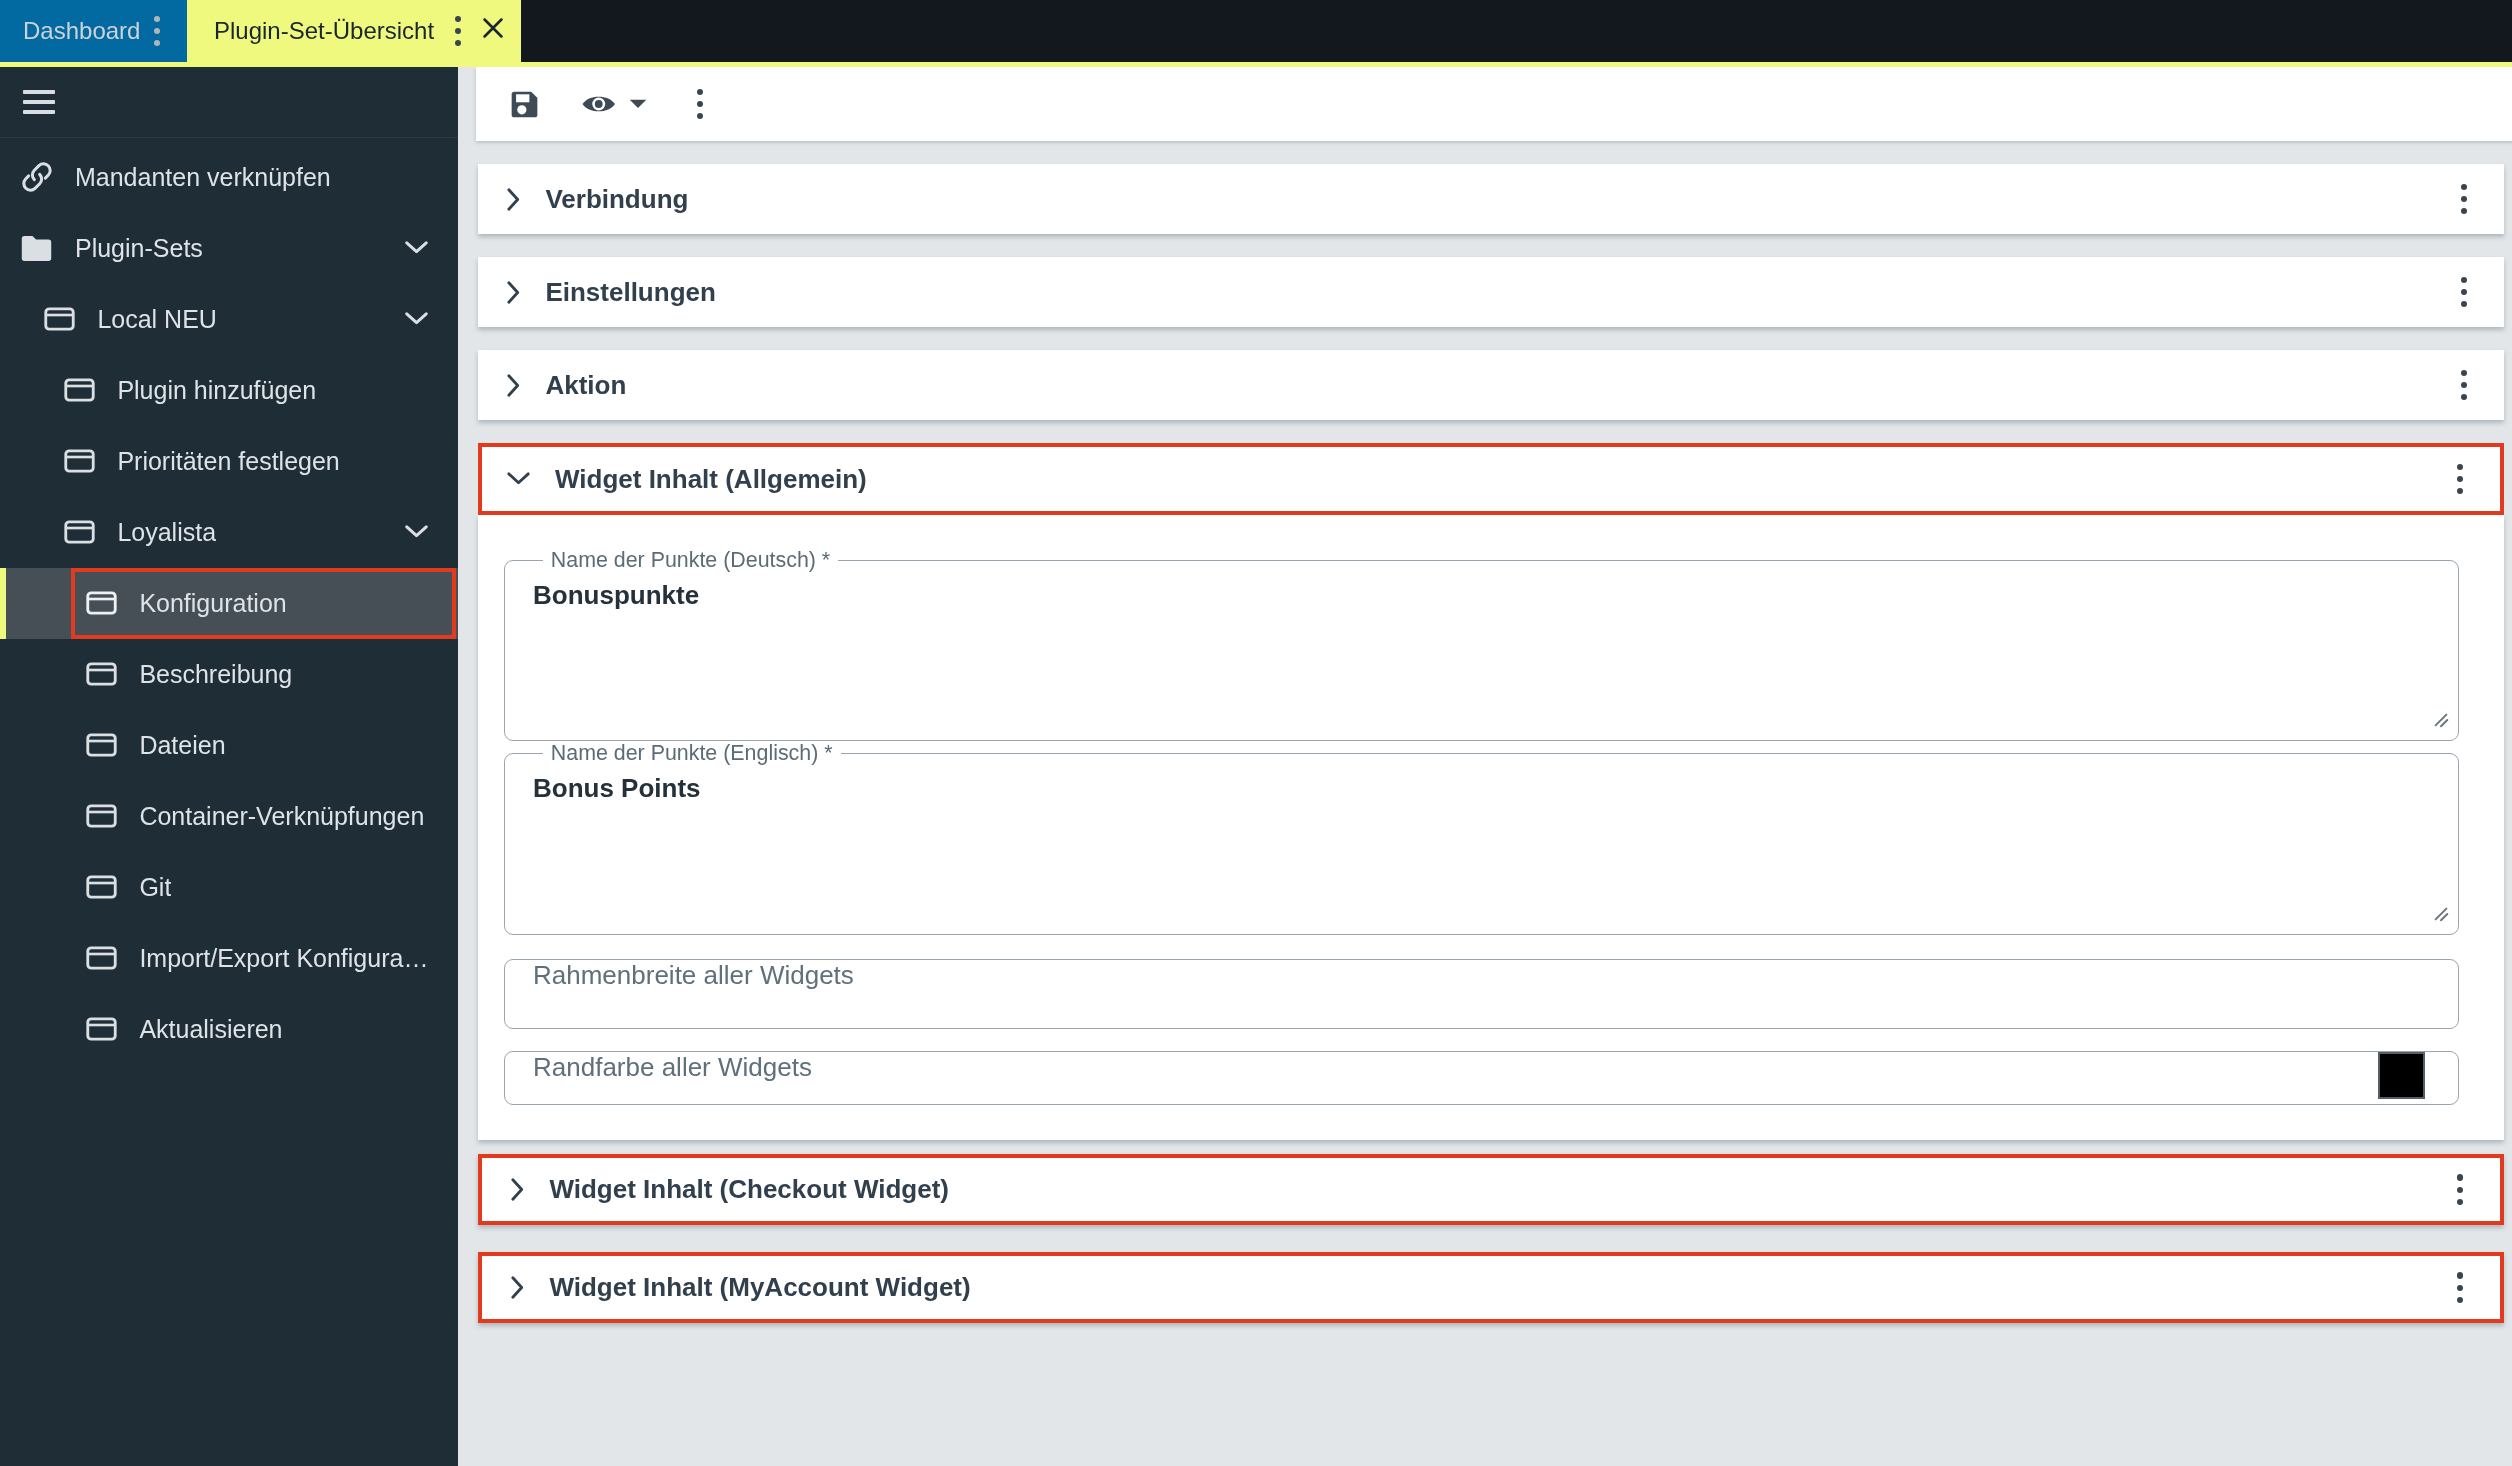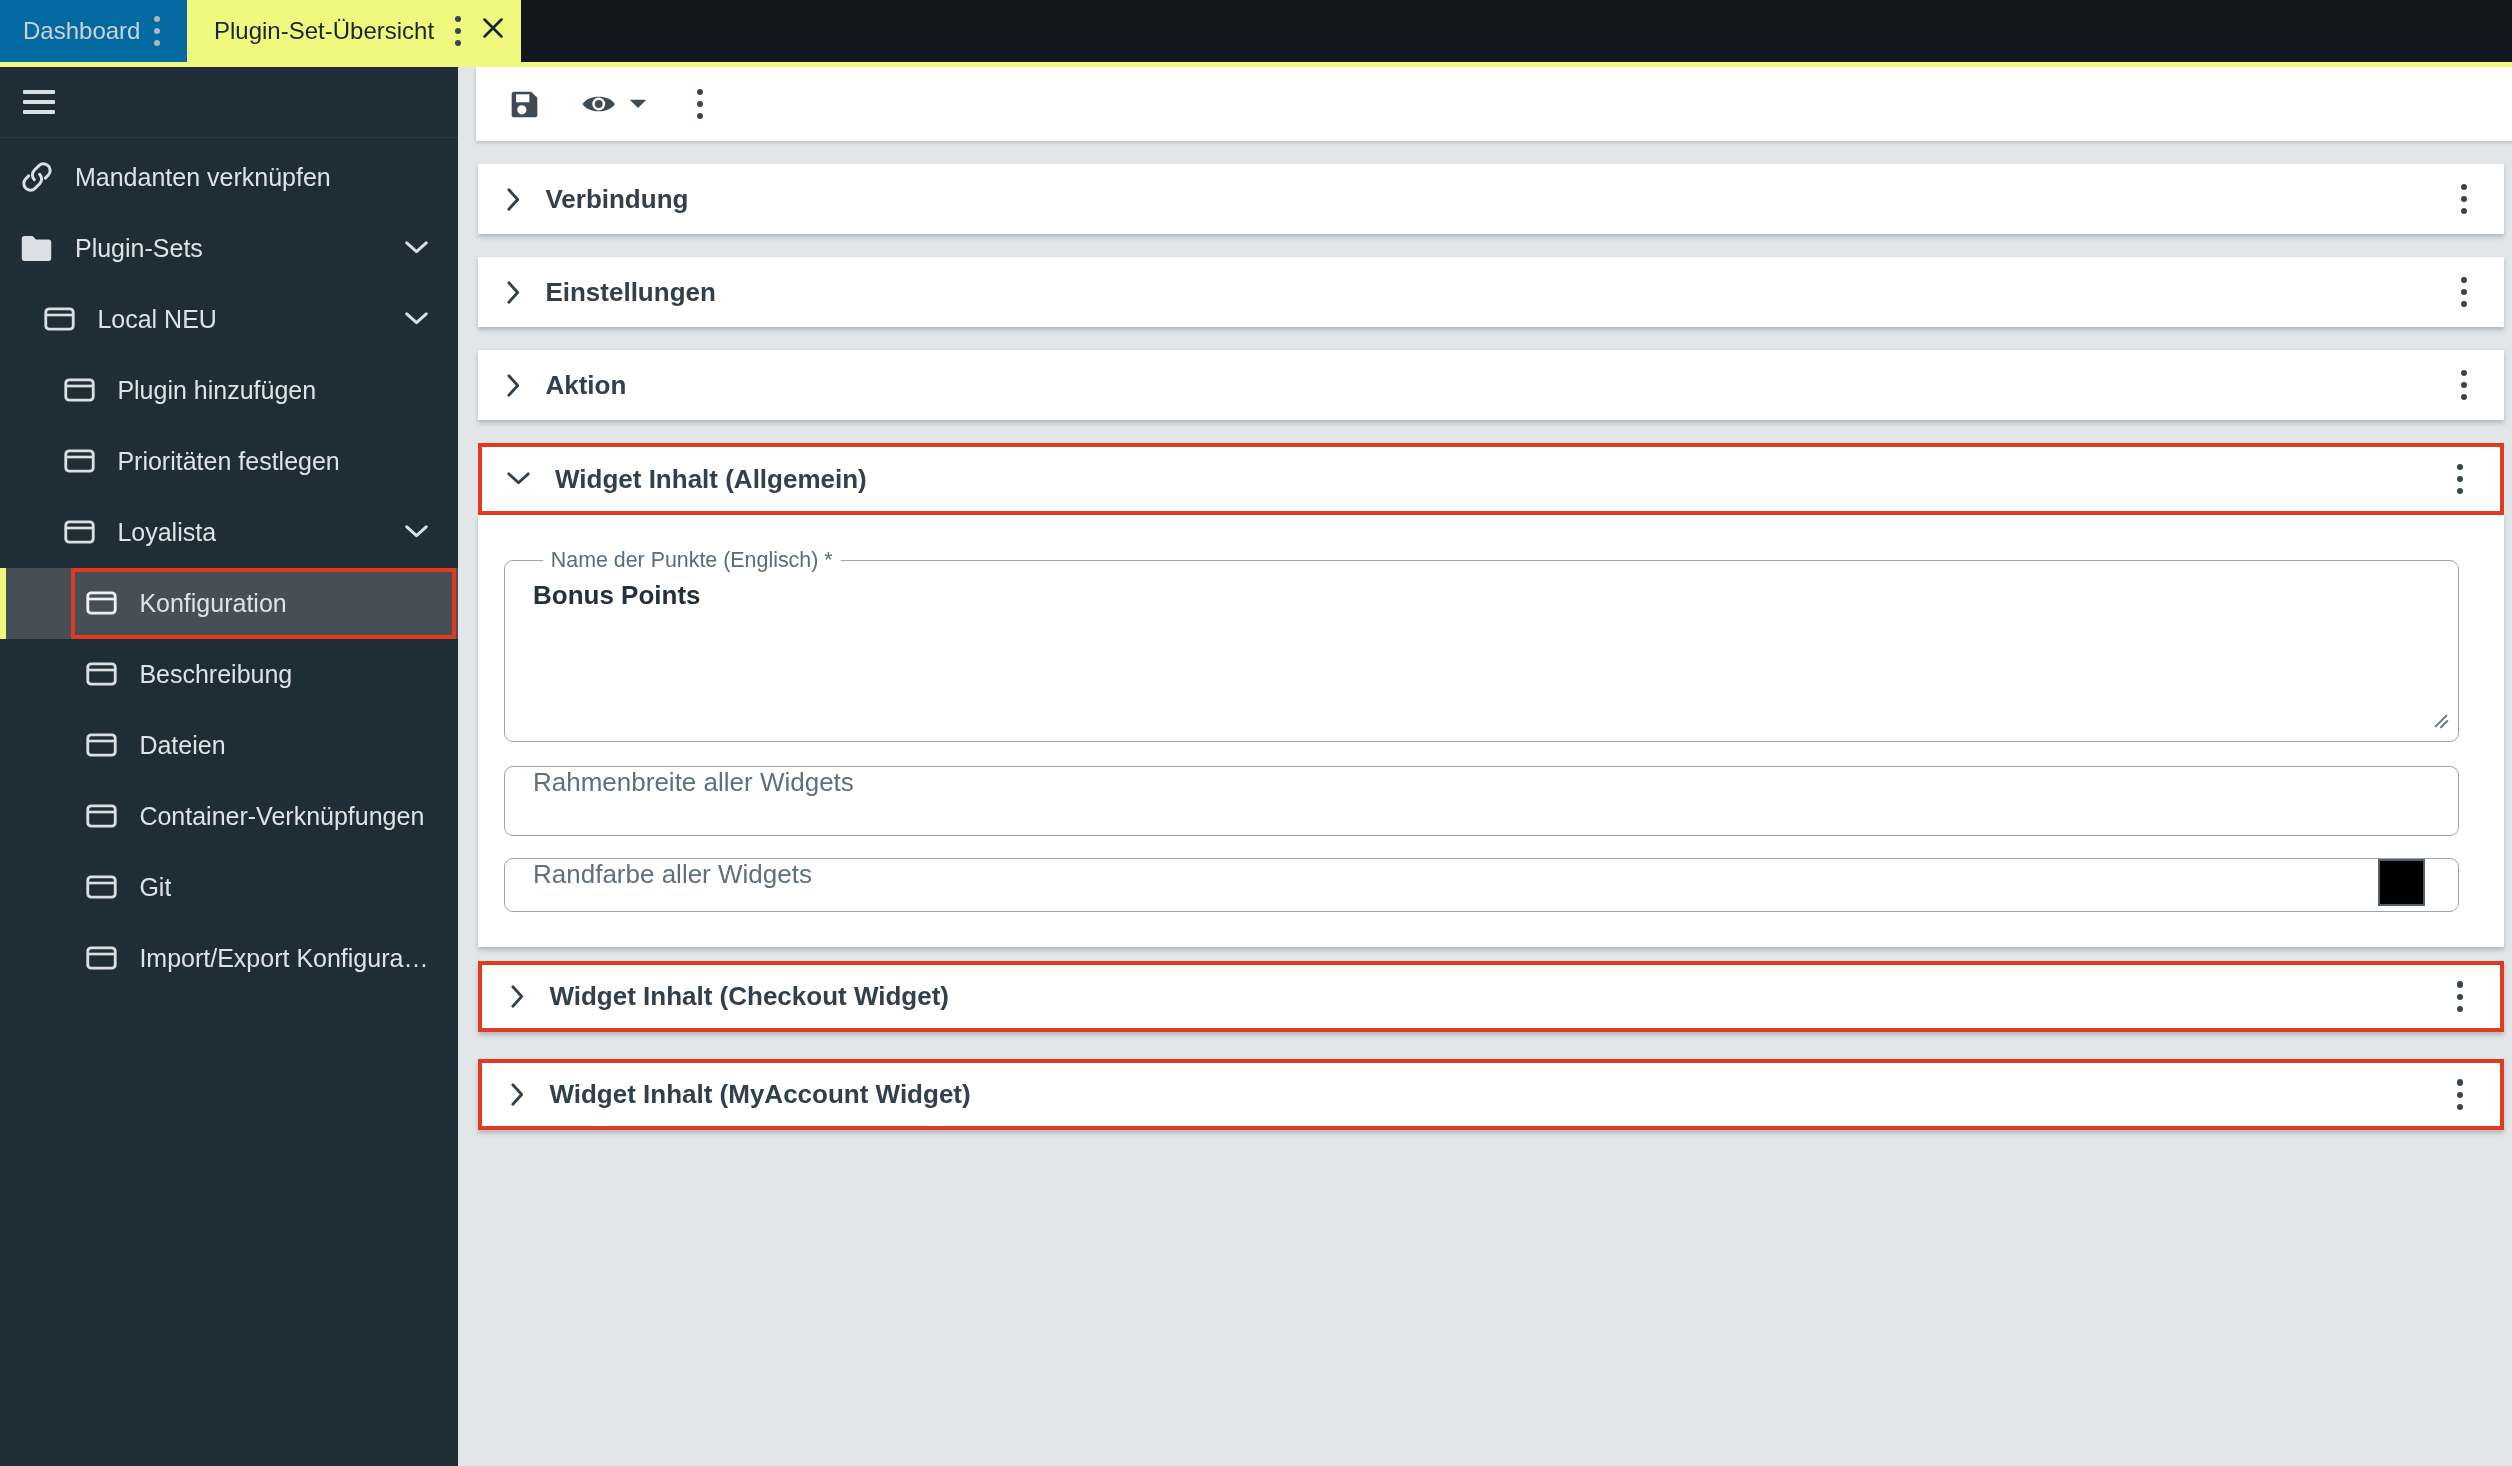--- a/index.html
+++ b/index.html
@@ -240,20 +240,29 @@
     <div class="srow lvl3">
       <span class="sicon">
         <svg width="31" height="24" viewBox="0 0 35 27" fill="none">
             <rect x="2" y="2" width="31" height="23" rx="4" stroke="#d9dfe2" stroke-width="3.2"></rect>
             <line x1="3" y1="9" x2="32" y2="9" stroke="#d9dfe2" stroke-width="3"></line>
           </svg>
       </span>
       <span class="slabel">Import/Export Konfiguration…</span>
     </div>
 
+    <div class="srow lvl3">
+      <span class="sicon">
+        <svg width="31" height="24" viewBox="0 0 35 27" fill="none">
+            <rect x="2" y="2" width="31" height="23" rx="4" stroke="#d9dfe2" stroke-width="3.2"></rect>
+            <line x1="3" y1="9" x2="32" y2="9" stroke="#d9dfe2" stroke-width="3"></line>
+          </svg>
+      </span>
+      <span class="slabel">Aktualisieren</span>
+    </div>
 
   </div>
 </div>
 
 <div class="main">
 
   <div class="toolbar">
     <span class="tbtn tb-save">
       <svg width="31" height="31" viewBox="0 0 35 35">
         <path d="M3 6 a3 3 0 0 1 3-3 h19 l7 7 v19 a3 3 0 0 1 -3 3 h-23 a3 3 0 0 1 -3-3 z" fill="#3e4a54"></path>
@@ -331,20 +340,29 @@
         </span>
         <span class="acc-title">Widget Inhalt (Allgemein)</span>
         <span class="kebab">
             <i></i>
             <i></i>
             <i></i>
           </span>
       </div>
       <div class="body">
 
+        <fieldset class="field ta1">
+          <legend>Name der Punkte (Deutsch) *</legend>
+          <div class="field-value">Bonuspunkte</div>
+          <span class="resize-grip">
+            <svg width="18" height="18" viewBox="0 0 20 20">
+                <path d="M4 16 L16 4 M10 17 L17 10" stroke="#6b7780" stroke-width="2.2" stroke-linecap="round"></path>
+              </svg>
+          </span>
+        </fieldset>
 
         <fieldset class="field ta2">
           <legend>Name der Punkte (Englisch) *</legend>
           <div class="field-value">Bonus Points</div>
           <span class="resize-grip">
             <svg width="18" height="18" viewBox="0 0 20 20">
                 <path d="M4 16 L16 4 M10 17 L17 10" stroke="#6b7780" stroke-width="2.2" stroke-linecap="round"></path>
               </svg>
           </span>
         </fieldset>

